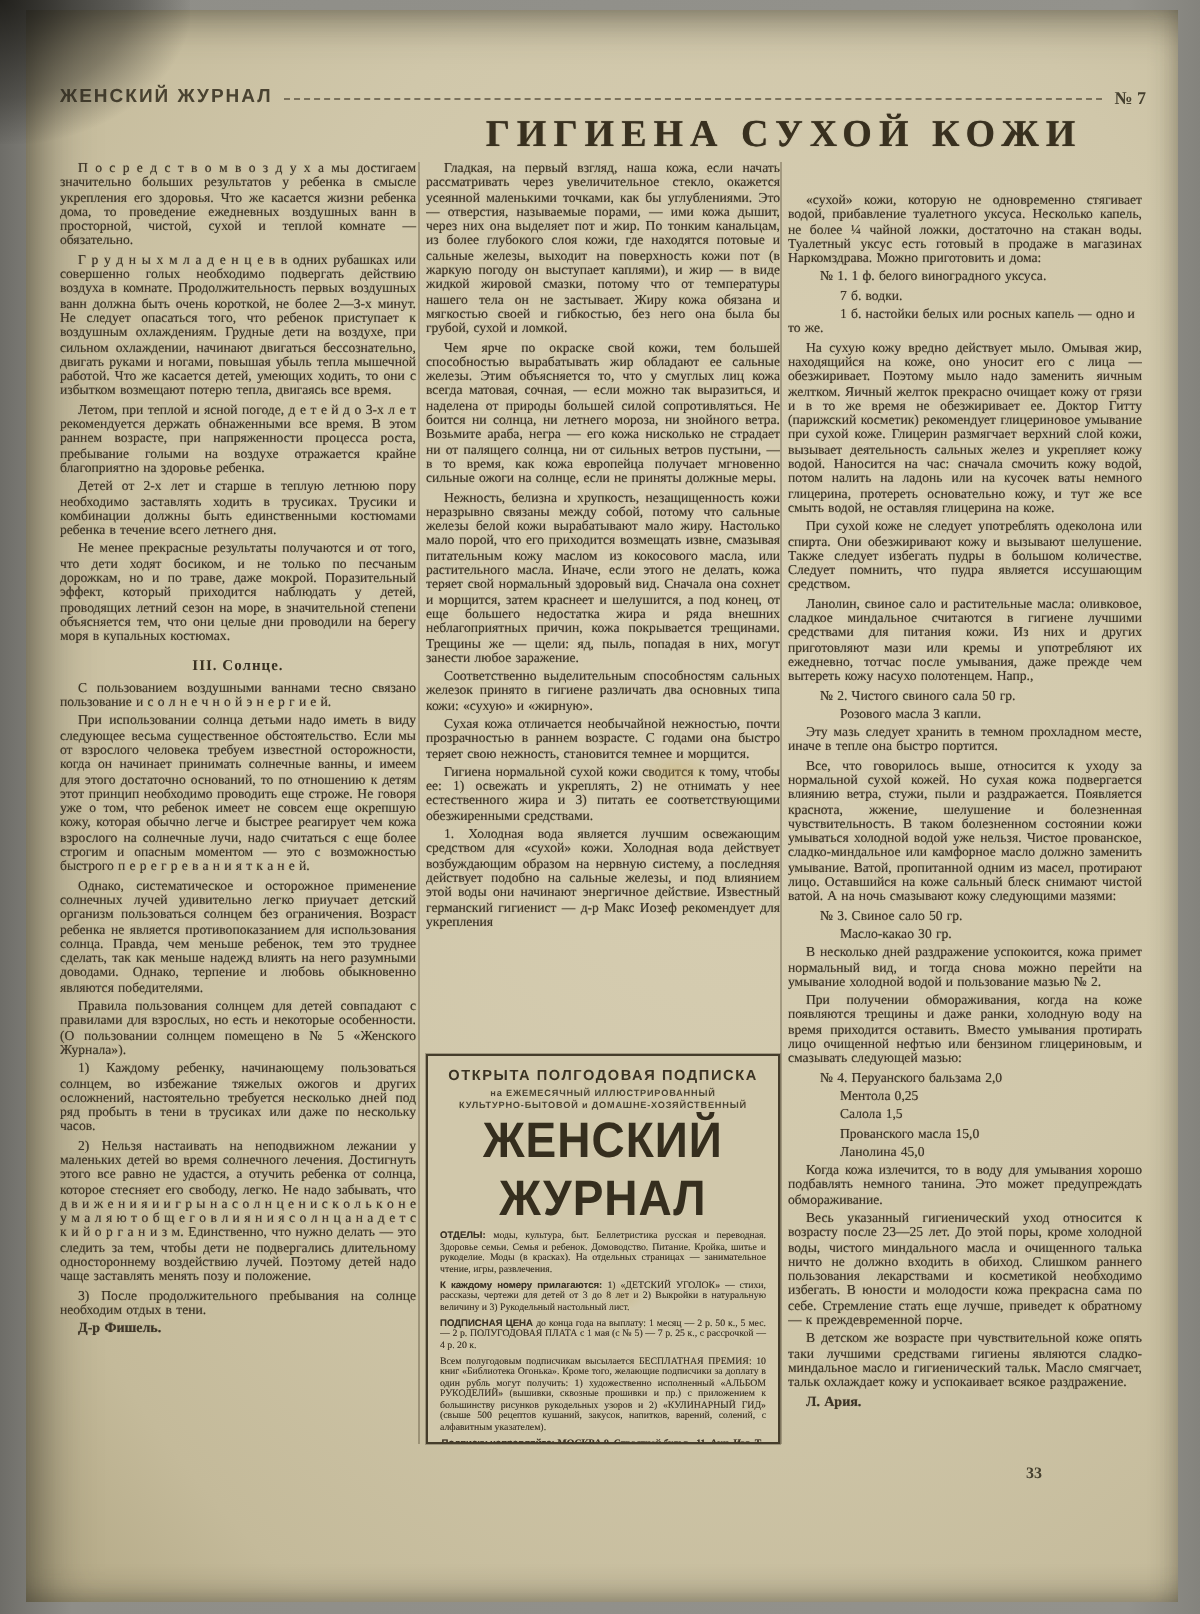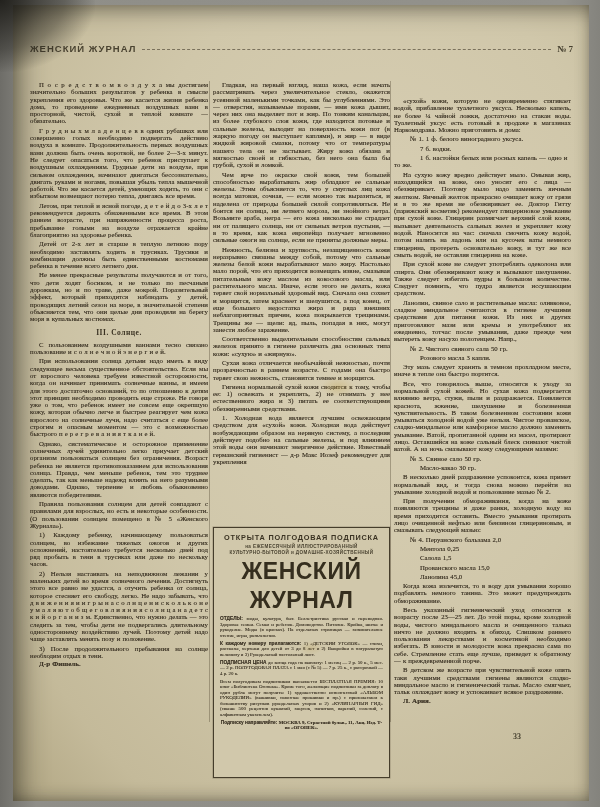--- a/index.html
+++ b/index.html
@@ -59,21 +59,21 @@
   .rule-v1 { left:196px; } .rule-v2 { left:377px; }
 
   .section-heading { text-align:center; font-weight:bold; font-size:7.5px; margin:6px 0 5px; letter-spacing:.5px; color:#3a3222; }
   .signature { text-align:right; font-weight:bold; font-size:7px; padding-right:20px; margin-top:3px;
     text-shadow:0 0 .35px rgba(62,53,39,.65); }
 
   p.recipe  { text-indent:16px !important; text-align:left !important; }
   p.recipe2 { text-indent:26px !important; text-align:left !important; }
 
   .ad-box {
-    position:absolute; left:200px; top:522px; width:177px; height:251px;
+    position:absolute; left:200px; top:522px; width:177px; height:195px;
     border:1px solid #453d2b; background:#d1c8ab; padding:5px 6px 4px;
     box-shadow: 0 0 0 .5px rgba(69,61,43,.35); overflow:hidden;
   }
   .ad-head1 { text-align:center; font-weight:bold; font-size:7.3px; letter-spacing:.8px; color:#3a3222;
     font-family:"Liberation Sans", sans-serif; }
   .ad-head2 { text-align:center; font-weight:bold; font-size:4.6px; letter-spacing:.4px; color:#4a4331; margin-top:1.5px;
     font-family:"Liberation Sans", sans-serif; }
   .ad-title { text-align:center; font-family:"Liberation Sans", sans-serif; font-weight:bold;
     font-size:23px; letter-spacing:.5px; color:#352e1e; margin:3px 0 4px; transform:scaleY(1.08); }
   .ad-body p { font-size:4.9px; line-height:5.5px; margin:0 0 2.6px; text-align:justify;
@@ -87,20 +87,21 @@
 <body>
 
 <div class="paper">
 
   <div class="page-header">
     <span class="journal-name">ЖЕНСКИЙ ЖУРНАЛ</span>
     <span class="header-rule"></span>
     <span class="issue-number">№ 7</span>
   </div>
 
+  <h1 class="article-title">ГИГИЕНА СУХОЙ КОЖИ</h1>
 
   <div class="rule-v rule-v1"></div>
   <div class="rule-v rule-v2"></div>
 
   <div class="col col-left">
     <div>
         <p>П о с р е д с т в о м   в о з д у х а   мы достигаем значительно больших результатов у ребенка в смысле укрепления его здоровья. Что же касается жизни ребенка дома, то проведение ежедневных воздушных ванн в просторной, чистой, сухой и теплой комнате — обязательно.</p>
         <p>Г р у д н ы х   м л а д е н ц е в   в одних рубашках или совершенно голых необходимо подвергать действию воздуха в комнате. Продолжительность первых воздушных ванн должна быть очень короткой, не более 2—3-х минут. Не следует опасаться того, что ребенок приступает к воздушным охлаждениям. Грудные дети на воздухе, при сильном охлаждении, начинают двигаться бессознательно, двигать руками и ногами, повышая убыль тепла мышечной работой. Что же касается детей, умеющих ходить, то они с избытком возмещают потерю тепла, двигаясь все время.</p>
         <p>Летом, при теплой и ясной погоде, д е т е й  д о  3-х  л е т  рекомендуется держать обнаженными все время. В этом раннем возрасте, при напряженности процесса роста, пребывание голыми на воздухе отражается крайне благоприятно на здоровье ребенка.</p>
         <p>Детей от 2-х лет и старше в теплую летнюю пору необходимо заставлять ходить в трусиках. Трусики и комбинации должны быть единственными костюмами ребенка в течение всего летнего дня.</p>

